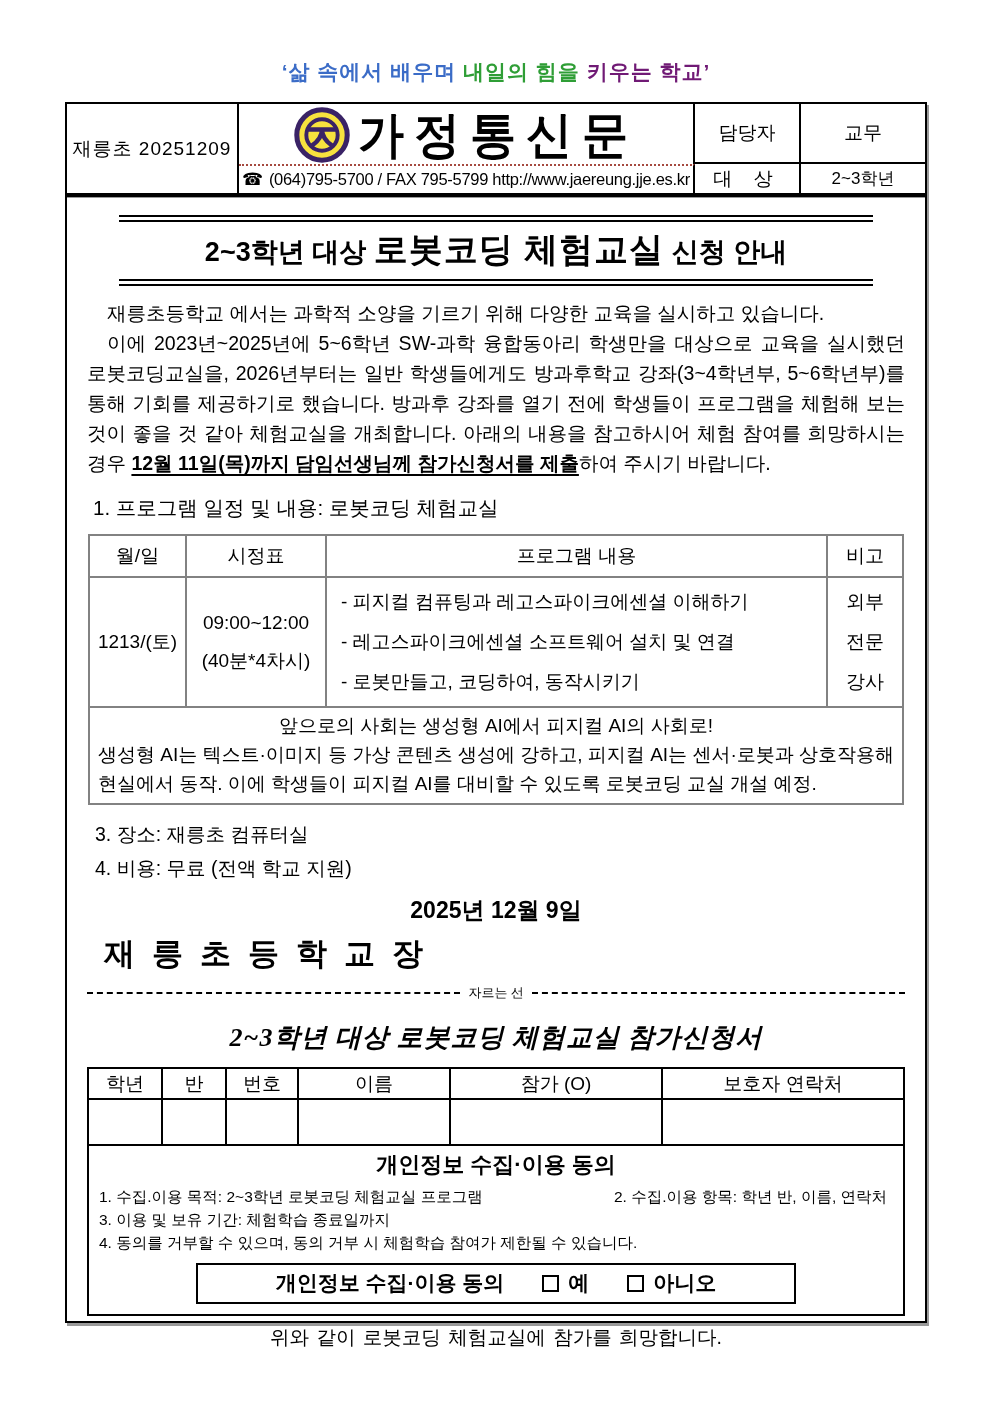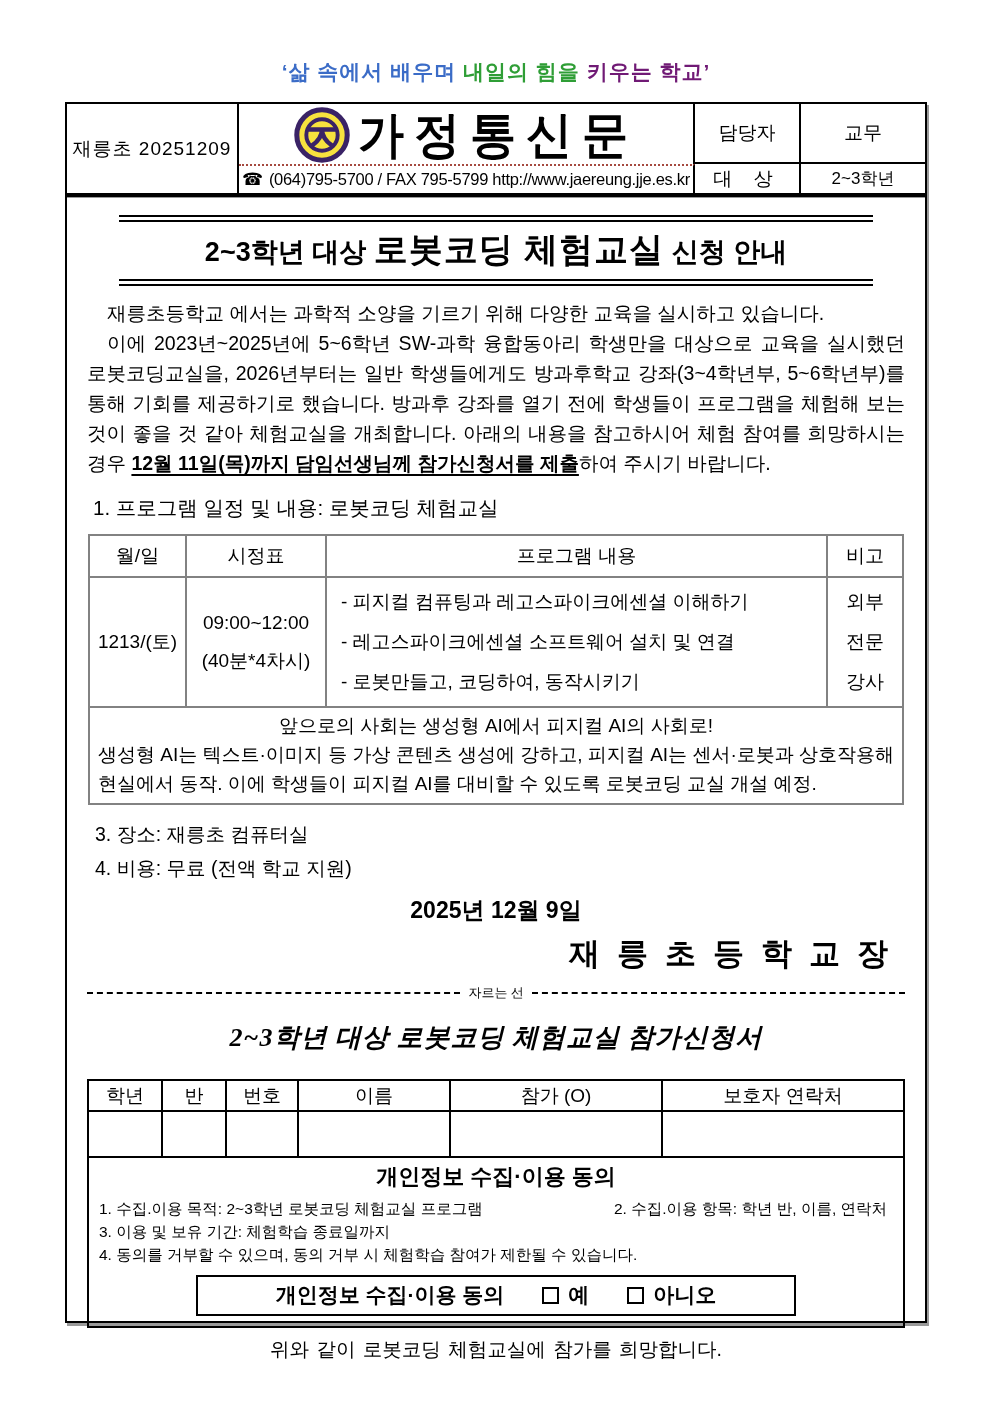--- a/index.html
+++ b/index.html
@@ -83,31 +83,31 @@
   .pt-content div { line-height: 40px; }
   .pt-note { text-align: center; }
   .pt-note div { line-height: 40px; }
   .pt-footer { padding: 3px 8px 5px; }
   .pt-footer-title { text-align: center; line-height: 29px; }
   .pt-footer-body { text-align: justify; word-break: keep-all; line-height: 29px; }
 
   .items { margin: 12px 0 0 8px; font-size: 19.5px; line-height: 34px; }
 
   .issue-date { text-align: center; font-weight: bold; font-size: 23px; margin-top: 10px; }
-  .signer { text-align: right; font-weight: bold; font-size: 31px; letter-spacing: 17px; margin-top: 7px; text-indent: 17px; }
+  .signer { text-align: left; font-weight: bold; font-size: 31px; letter-spacing: 17px; margin-top: 7px; text-indent: 17px; }
 
   .cutline { display: flex; align-items: center; gap: 8px; margin-top: 9px; font-size: 13px; font-family: "Liberation Serif", serif; }
   .cutline::before, .cutline::after { content: ""; flex: 1; border-top: 2px dashed #000; }
 
   .form-title {
     text-align: center; font-family: "Liberation Serif", serif;
     font-weight: bold; font-size: 26px; margin-top: 18px; letter-spacing: 1px; font-style: italic;
   }
 
-  .form-wrap { margin-top: 24px; }
+  .form-wrap { margin-top: 12px; }
   .apply-table { width: 100%; font-size: 19px; table-layout: fixed; }
   .apply-table th, .apply-table td { border: 2px solid #000; }
   .apply-table th { height: 31px; font-weight: normal; text-align: center; }
   .apply-table td { height: 46px; }
 
   .privacy { border: 2px solid #000; border-top: none; padding: 4px 10px 9px; }
   .privacy-title { text-align: center; font-weight: bold; font-size: 22px; }
   .privacy-row { display: flex; font-size: 15.5px; line-height: 23px; margin-top: 5px; }
   .privacy-row .right-item { margin-left: auto; padding-right: 6px; }
   .privacy-item { font-size: 15.5px; line-height: 23px; }

